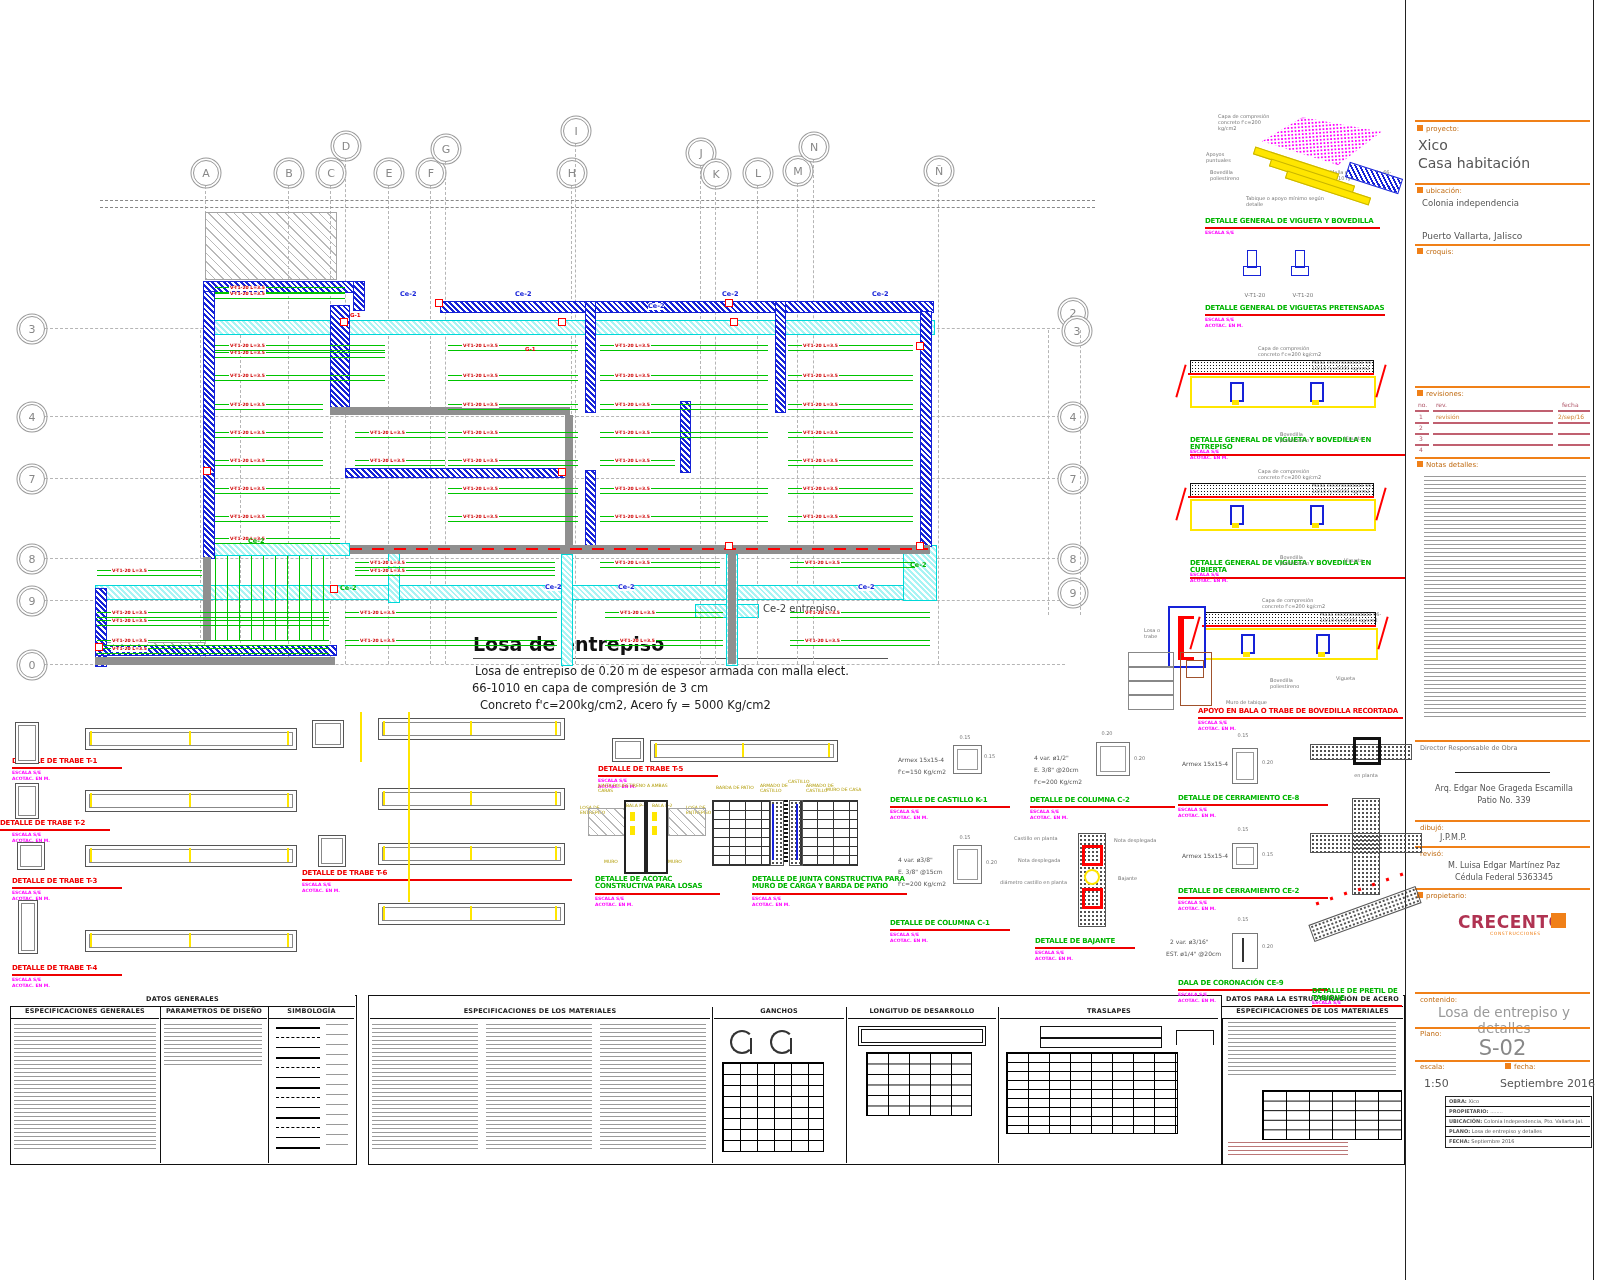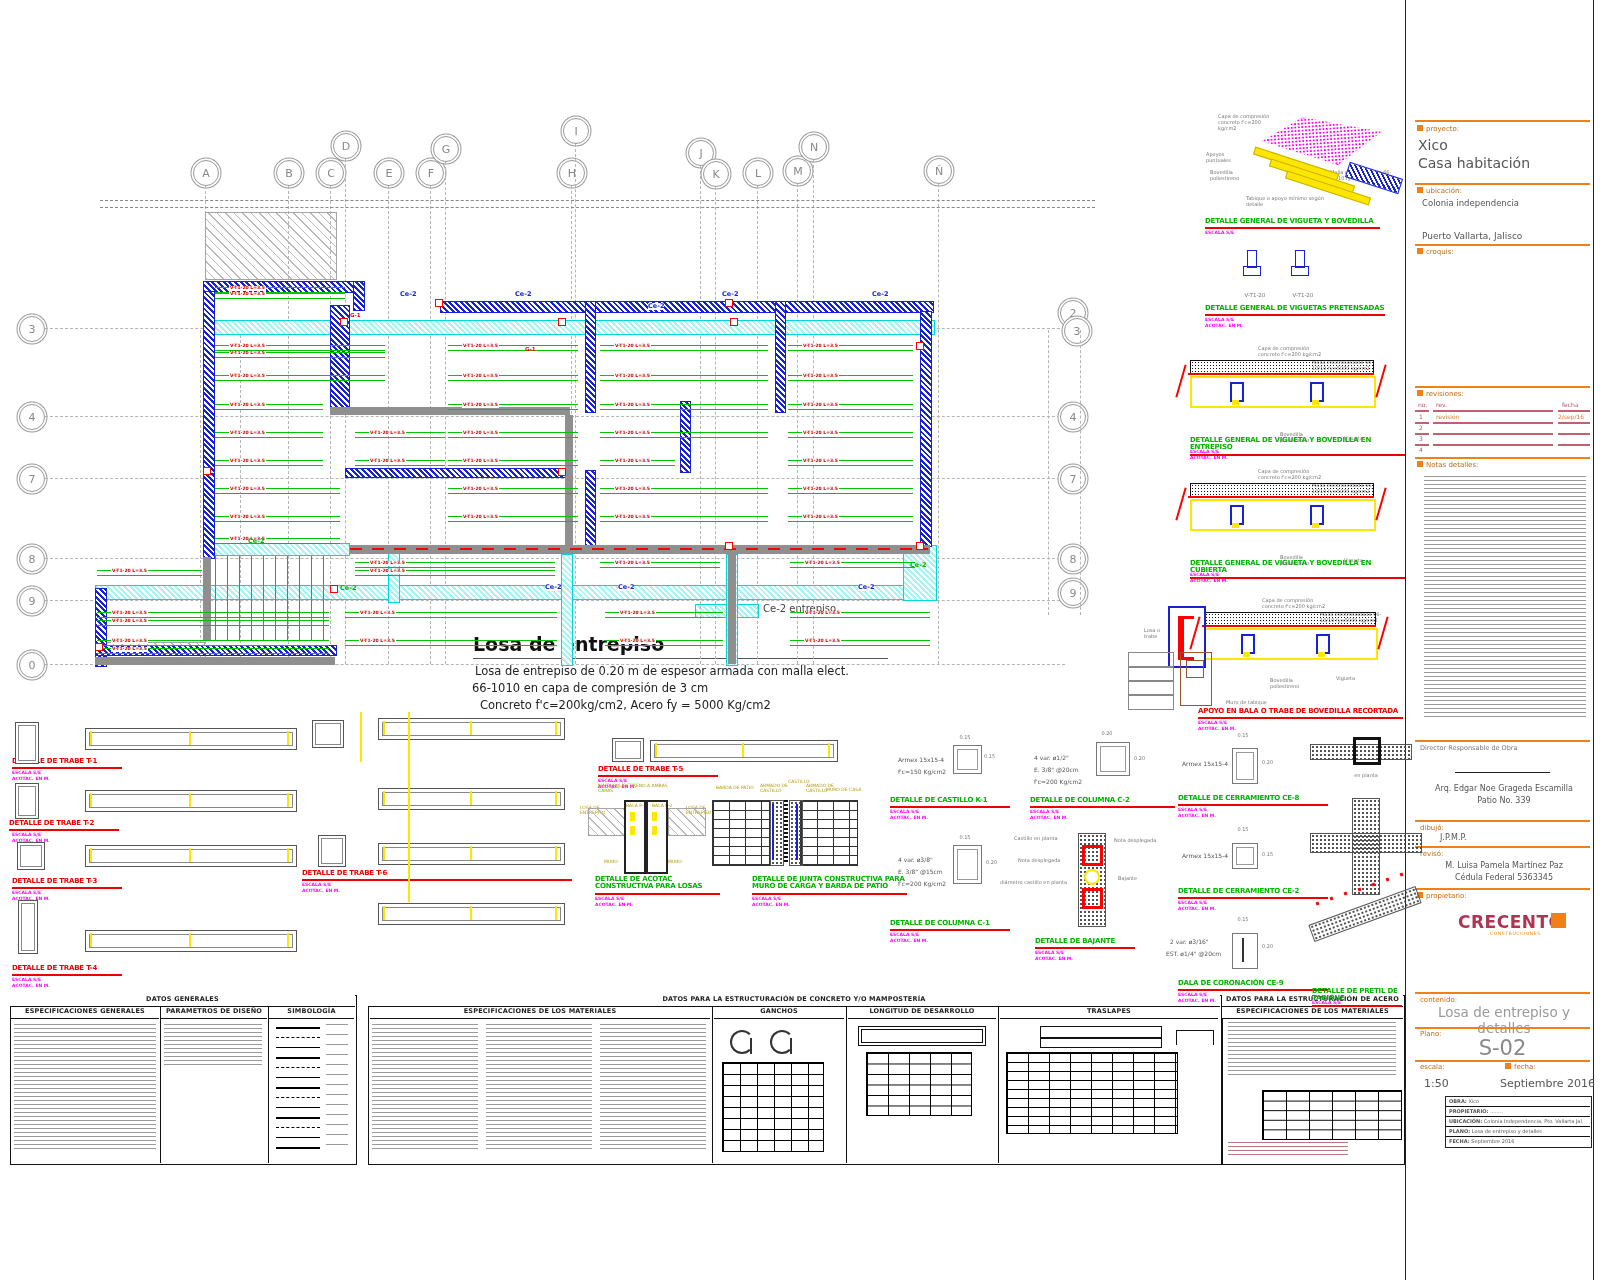--- a/index.html
+++ b/index.html
@@ -73,21 +73,20 @@
 
   <div class="a tbox" style="left:10px;top:995px;width:345px;height:168px;"></div>
   <div class="a thead" style="left:10px;top:995px;width:345px;height:11px;">DATOS GENERALES</div>
   <div class="a thead" style="left:11px;top:1007px;width:148px;height:11px;">ESPECIFICACIONES GENERALES</div>
   <div class="a thead" style="left:161px;top:1007px;width:106px;height:11px;">PARAMETROS DE DISEÑO</div>
   <div class="a thead" style="left:269px;top:1007px;width:85px;height:11px;">SIMBOLOGÍA</div>
   <div class="a vline" style="left:160px;top:1007px;height:156px;"></div>
   <div class="a vline" style="left:268px;top:1007px;height:156px;"></div>
 
   <div class="a tbox" style="left:368px;top:995px;width:852px;height:168px;"></div>
-  <div class="a thead" style="left:368px;top:995px;width:852px;height:11px;">DATOS PARA LA ESTRUCTURACIÓN DE CONCRETO Y/O MAMPOSTERÍA</div>
   <div class="a thead" style="left:370px;top:1007px;width:340px;height:11px;">ESPECIFICACIONES DE LOS MATERIALES</div>
   <div class="a thead" style="left:714px;top:1007px;width:130px;height:11px;">GANCHOS</div>
   <div class="a thead" style="left:848px;top:1007px;width:148px;height:11px;">LONGITUD DE DESARROLLO</div>
   <div class="a thead" style="left:1000px;top:1007px;width:218px;height:11px;">TRASLAPES</div>
   <div class="a vline" style="left:712px;top:1007px;height:156px;"></div>
   <div class="a vline" style="left:846px;top:1007px;height:156px;"></div>
   <div class="a vline" style="left:998px;top:1007px;height:156px;"></div>
 
   <div class="a tbox" style="left:1222px;top:995px;width:181px;height:168px;"></div>
   <div class="a thead" style="left:1222px;top:995px;width:181px;height:11px;">DATOS PARA LA ESTRUCTURACIÓN DE ACERO</div>
@@ -142,21 +141,21 @@
   <div class="a" style="left:1455px;top:772px;width:95px;height:0;border-top:1.5px solid #222;"></div>
   <div class="a val" style="left:1414px;top:784px;width:180px;font-size:8px;text-align:center;">Arq. Edgar Noe Grageda Escamilla</div>
   <div class="a val" style="left:1414px;top:796px;width:180px;font-size:8px;text-align:center;">Patio No. 339</div>
 
   <div class="a oline" style="left:1415px;top:820px;width:175px;"></div>
   <div class="a lbl" style="left:1420px;top:824px;">dibujó:</div>
   <div class="a val" style="left:1440px;top:833px;font-size:8px;">J.P.M.P.</div>
 
   <div class="a oline" style="left:1415px;top:846px;width:175px;"></div>
   <div class="a lbl" style="left:1420px;top:850px;">revisó:</div>
-  <div class="a val" style="left:1414px;top:861px;width:180px;font-size:8px;text-align:center;">M. Luisa Pamela Martínez Paz</div>
+  <div class="a val" style="left:1414px;top:861px;width:180px;font-size:8px;text-align:center;">M. Luisa Edgar Martínez Paz</div>
   <div class="a val" style="left:1414px;top:873px;width:180px;font-size:8px;text-align:center;">Cédula Federal 5363345</div>
 
   <div class="a oline" style="left:1415px;top:888px;width:175px;"></div>
   <div class="a lbl" style="left:1417px;top:892px;"><span class="osq"></span><span>propietario:</span></div>
   <div class="a" style="left:1458px;top:912px;font-size:17px;font-weight:bold;color:#b03352;letter-spacing:.5px;">CRECENTO</div>
   <div class="a" style="left:1551px;top:913px;width:15px;height:15px;background:#f08018;"></div>
   <div class="a" style="left:1490px;top:931px;font-size:4.5px;color:#f08018;letter-spacing:.6px;">CONSTRUCCIONES</div>
 
   <div class="a oline" style="left:1415px;top:992px;width:175px;"></div>
   <div class="a lbl" style="left:1420px;top:996px;">contenido:</div>
@@ -439,21 +438,21 @@
     <div class="a dsub" style="left: 1312px; top: 1000px; width: 90px;">ESCALA S/E</div>
     <div class="a dtitle dgreen" style="left: 595px; top: 876px; width: 125px;">DETALLE DE ACOTAC CONSTRUCTIVA PARA LOSAS</div>
     <div class="a dsub" style="left: 595px; top: 896px; width: 125px;">ESCALA S/E</div>
     <div class="a dsub" style="left: 595px; top: 902px; width: 125px;">ACOTAC. EN M.</div>
     <div class="a dtitle dgreen" style="left: 752px; top: 876px; width: 155px;">DETALLE DE JUNTA CONSTRUCTIVA PARA MURO DE CARGA Y BARDA DE PATIO</div>
     <div class="a dsub" style="left: 752px; top: 896px; width: 155px;">ESCALA S/E</div>
     <div class="a dsub" style="left: 752px; top: 902px; width: 155px;">ACOTAC. EN M.</div>
     <div class="a dtitle dred" style="left: 12px; top: 758px; width: 110px;">DETALLE DE TRABE T-1</div>
     <div class="a dsub" style="left: 12px; top: 770px; width: 110px;">ESCALA S/E</div>
     <div class="a dsub" style="left: 12px; top: 776px; width: 110px;">ACOTAC. EN M.</div>
-    <div class="a dtitle dred" style="left: 9px; top: 820px; width: 110px;">DETALLE DE TRABE T-2</div>
+    <div class="a dtitle dred" style="left: 0; top: 820px; width: 110px;">DETALLE DE TRABE T-2</div>
     <div class="a dsub" style="left: 12px; top: 832px; width: 110px;">ESCALA S/E</div>
     <div class="a dsub" style="left: 12px; top: 838px; width: 110px;">ACOTAC. EN M.</div>
     <div class="a dtitle dred" style="left: 12px; top: 878px; width: 110px;">DETALLE DE TRABE T-3</div>
     <div class="a dsub" style="left: 12px; top: 890px; width: 110px;">ESCALA S/E</div>
     <div class="a dsub" style="left: 12px; top: 896px; width: 110px;">ACOTAC. EN M.</div>
     <div class="a dtitle dred" style="left: 12px; top: 965px; width: 110px;">DETALLE DE TRABE T-4</div>
     <div class="a dsub" style="left: 12px; top: 977px; width: 110px;">ESCALA S/E</div>
     <div class="a dsub" style="left: 12px; top: 983px; width: 110px;">ACOTAC. EN M.</div>
     <div class="a dtitle dred" style="left: 598px; top: 766px; width: 120px;">DETALLE DE TRABE T-5</div>
     <div class="a dsub" style="left: 598px; top: 778px; width: 120px;">ESCALA S/E</div>

